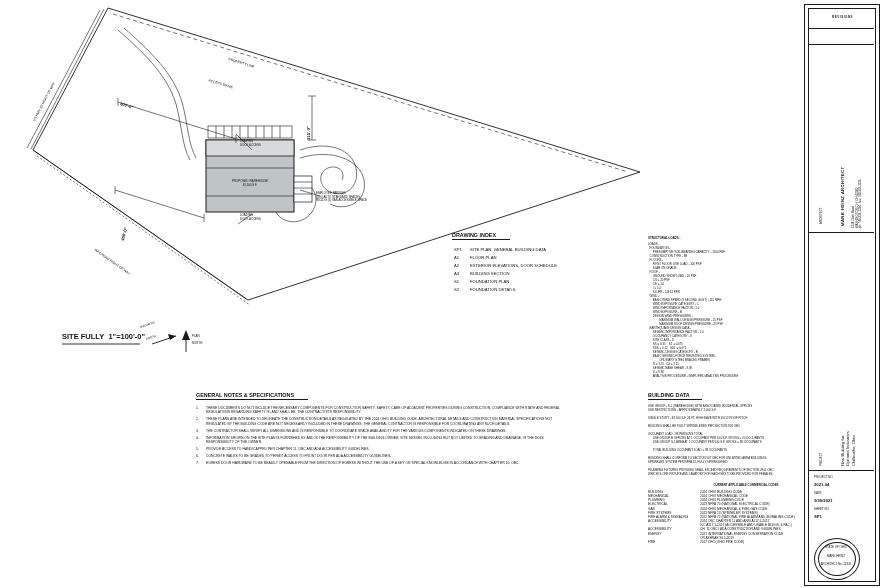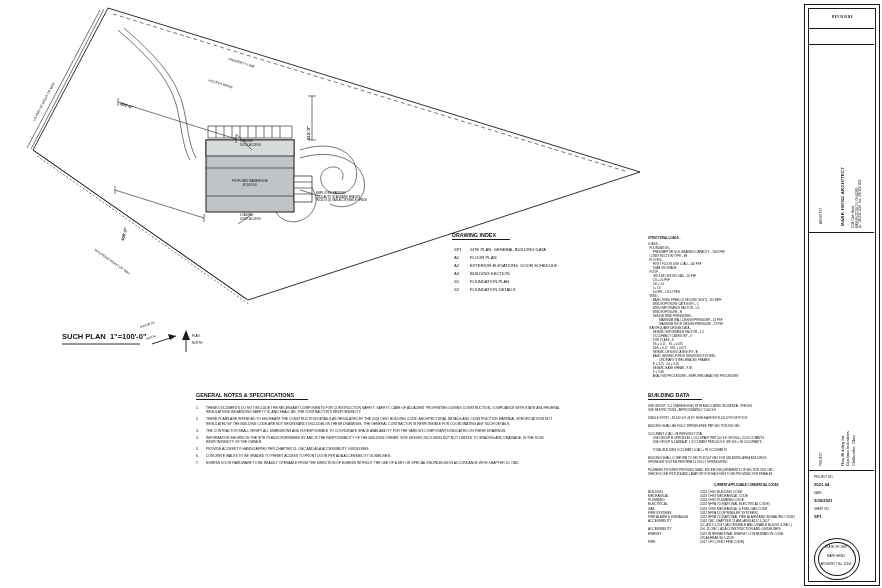--- a/index.html
+++ b/index.html
@@ -125,21 +125,21 @@
   <div class="txt xtiny cen" style="left:206px;top:180px;width:88px;">PROPOSED WAREHOUSE
 49,500 S.F.</div>
   <div class="txt xtiny" style="left:240px;top:140px;">LOADING
 DOCK ACCESS</div>
   <div class="txt xtiny" style="left:240px;top:214px;">LOADING
 DOCK ACCESS</div>
   <div class="txt xtiny" style="left:316px;top:192px;">EMPLOYEE PARKING
 (100) AUTO STANDARD SPACES
 INCLDG (1) VAN ACCESSIBLE SPACE</div>
 
-  <div class="txt lg b" style="left:62px;top:332px;"><span>SUCH PLAN</span>&nbsp;&nbsp;<span>1"=100'-0"</span></div>
+  <div class="txt lg b" style="left:62px;top:332px;"><span>SITE FULLY</span>&nbsp;&nbsp;<span>1"=100'-0"</span></div>
   <div class="txt xtiny" style="left:140px;top:326px;transform:rotate(-18deg);transform-origin:0 0;">MAGNETIC</div>
   <div class="txt xtiny" style="left:146px;top:338px;transform:rotate(-18deg);transform-origin:0 0;">NORTH</div>
   <div class="txt xtiny" style="left:192px;top:335px;">PLAN</div>
   <div class="txt xtiny" style="left:192px;top:342px;">NORTH</div>
 
   <div style="position:absolute;left:452px;top:232px;width:180px;">
     <div class="md b">DRAWING INDEX</div>
     <div class="ln" style="position:relative;left:0;top:1px;width:58px;height:1px;"></div>
     <table class="idx" style="margin-top:6px;">
       <tbody id="index-body">

